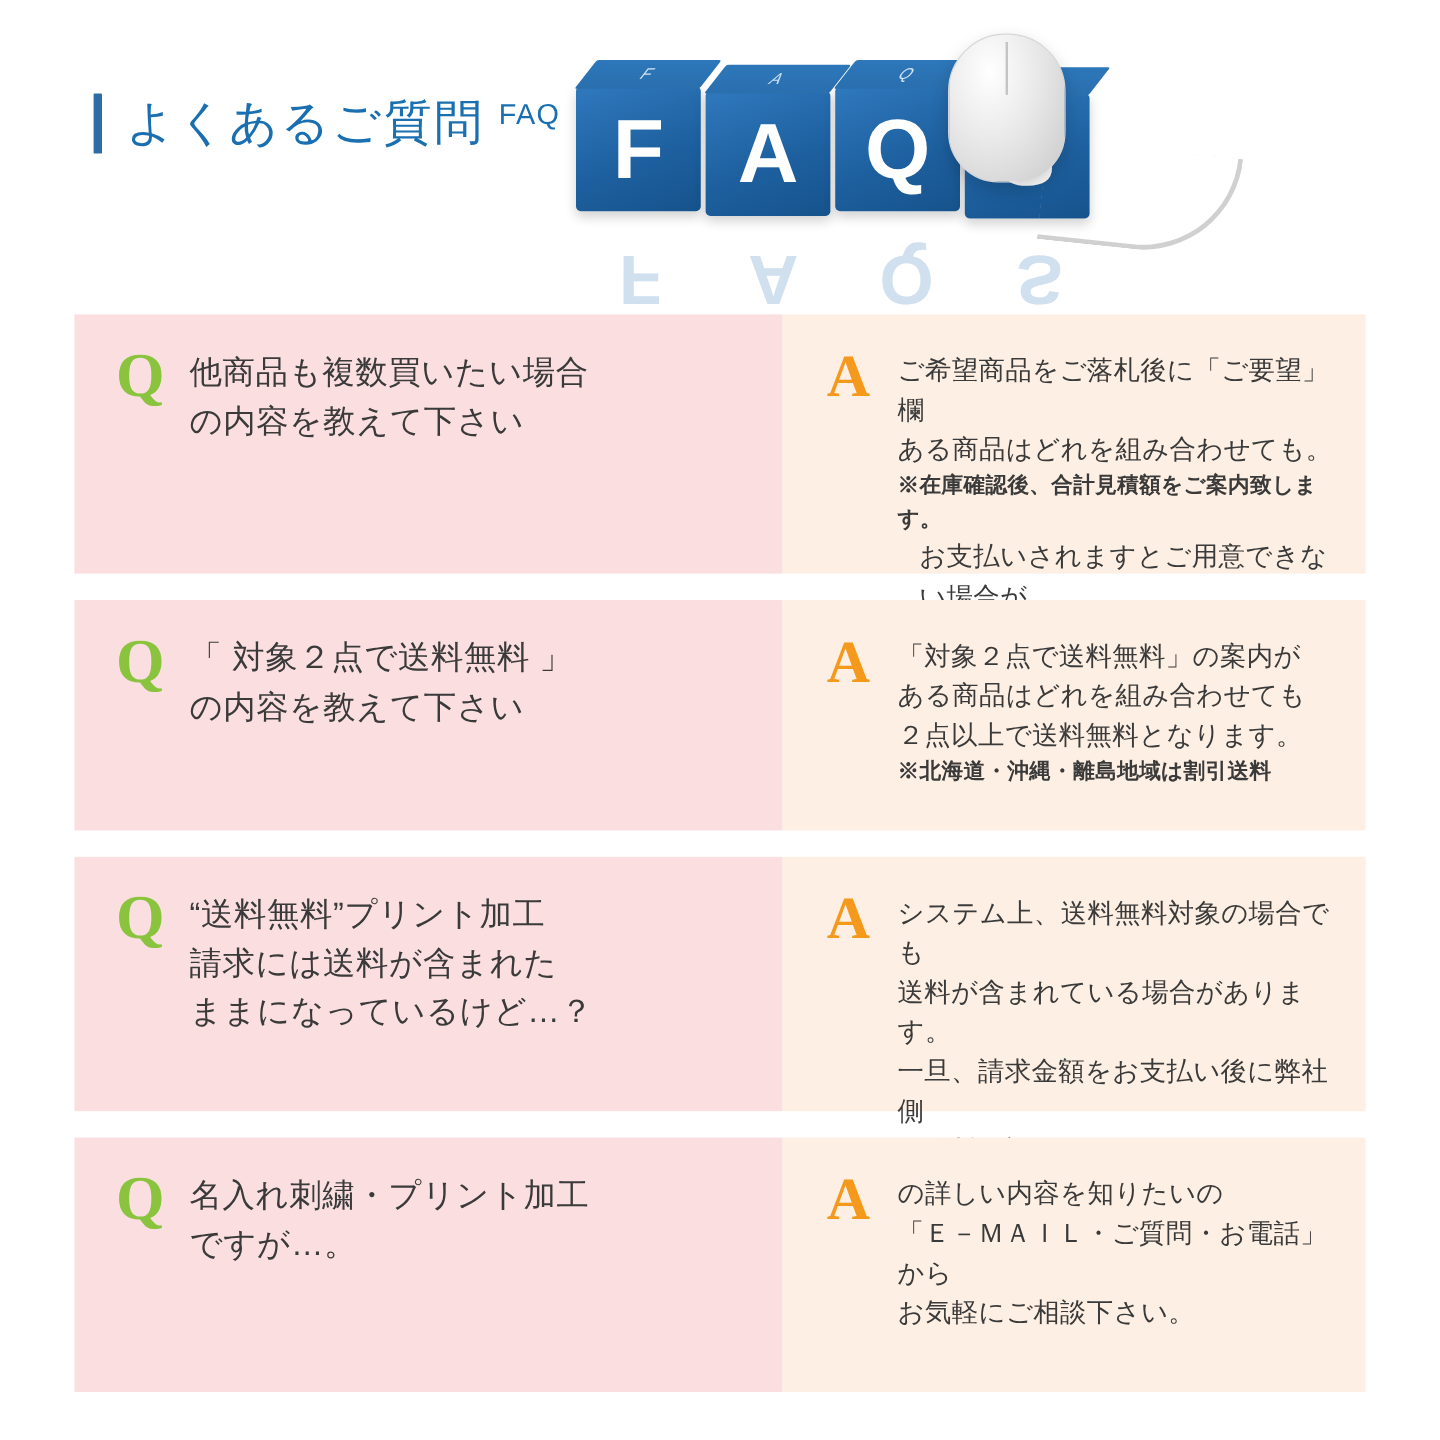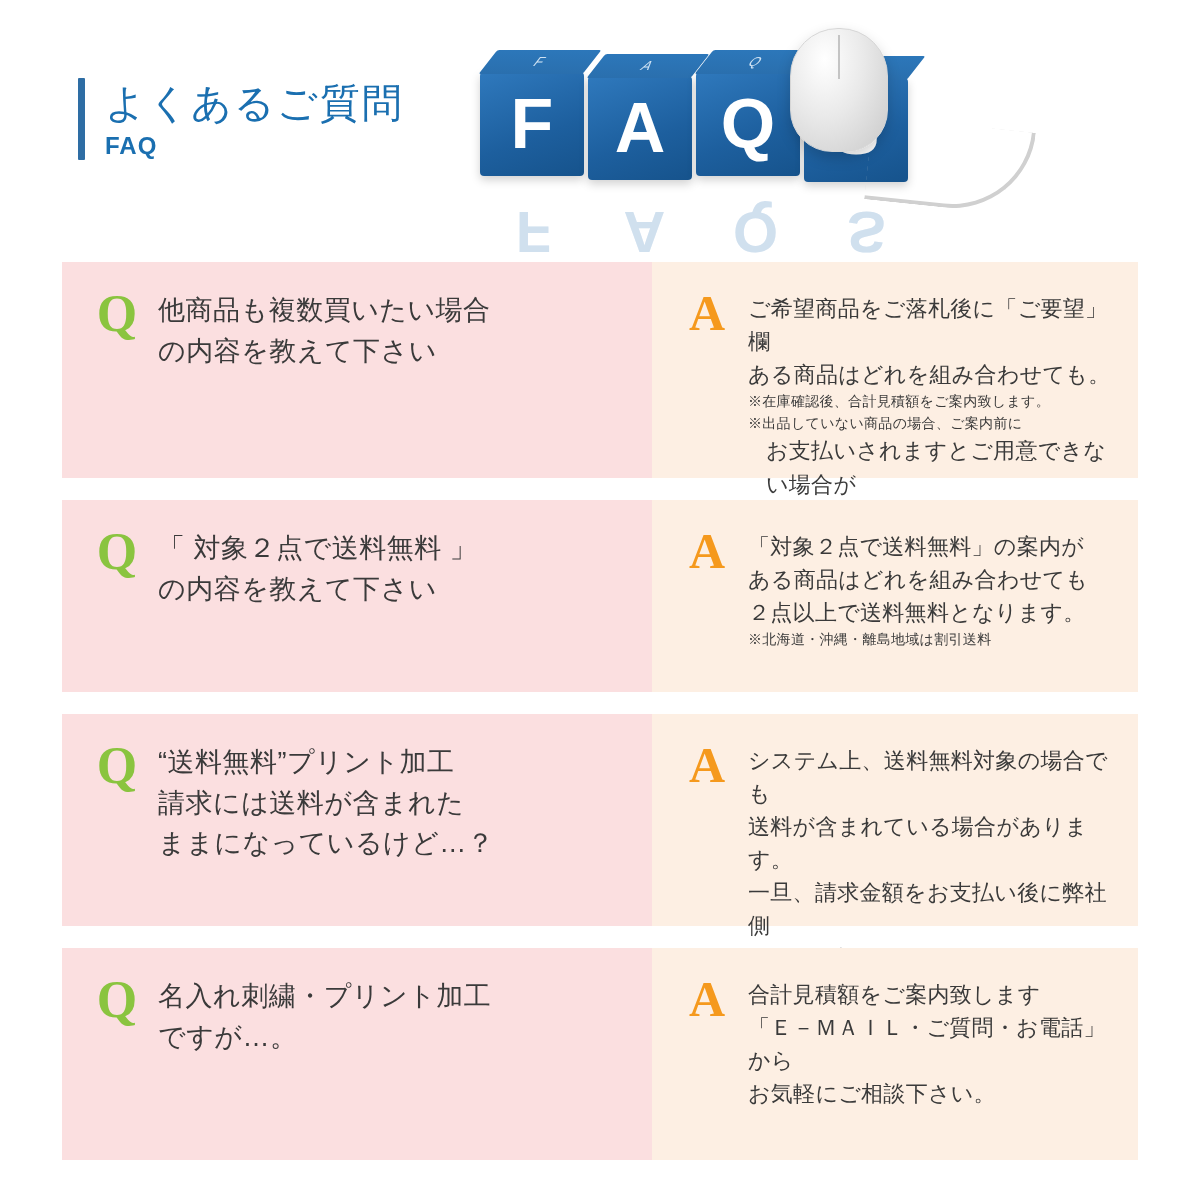--- a/index.html
+++ b/index.html
@@ -28,35 +28,36 @@
     align-items: stretch;
   }
   .title-bar {
     width: 7px;
     background: #2e6da4;
     margin-right: 20px;
     border-radius: 1px;
   }
   .title-texts {
     display: flex;
-    flex-direction: column;
+    flex-direction: row;
     justify-content: flex-start;
+    gap: 12px;
   }
   .title-ja {
     font-size: 40px;
     letter-spacing: 2px;
     color: #1a6fb0;
     line-height: 1.25;
     font-weight: 500;
   }
   .title-en {
     font-size: 24px;
     color: #1a6fb0;
     letter-spacing: 1px;
-    font-weight: bold;
+    font-weight: normal;
     margin-top: 4px;
   }
 
   
   .faq-art {
     position: absolute;
     left: 470px;
     top: 20px;
     width: 520px;
     height: 230px;
@@ -239,23 +240,24 @@
   }
   .a-text {
     font-size: 22px;
     line-height: 1.5;
     color: #3a3a3a;
     letter-spacing: 0.3px;
     padding-right: 22px;
     padding-top: 4px;
   }
   .a-text .small {
-    font-size: 14px;
+    font-size: 18px;
     line-height: 1.55;
     display: block;
+    font-weight: bold;
   }
   .a-text .indent {
     display: block;
     font-size: 22px;
     line-height: 1.55;
     padding-left: 18px;
   }
   .q-text .line, .a-text .line { display: block; }
 </style>
 </head>
@@ -313,21 +315,20 @@
         <span class="line">他商品も複数買いたい場合</span>
         <span class="line">の内容を教えて下さい</span>
       </div>
     </div>
     <div class="a-side">
       <div class="a-badge">A</div>
       <div class="a-text">
         <span class="line">ご希望商品をご落札後に「ご要望」欄</span>
         <span class="line">ある商品はどれを組み合わせても。</span>
         <span class="small">※在庫確認後、合計見積額をご案内致します。</span>
-        <span class="small">※出品していない商品の場合、ご案内前に</span>
         <span class="indent">お支払いされますとご用意できない場合が</span>
         <span class="indent">ございますのでご了承下さい。</span>
       </div>
     </div>
   </div>
 
   <div class="faq-row short">
     <div class="q-side">
       <div class="q-badge">Q</div>
       <div class="q-text">
@@ -371,20 +372,20 @@
     <div class="q-side">
       <div class="q-badge">Q</div>
       <div class="q-text">
         <span class="line">名入れ刺繍・プリント加工</span>
         <span class="line">ですが…。</span>
       </div>
     </div>
     <div class="a-side">
       <div class="a-badge">A</div>
       <div class="a-text">
-        <span class="line">合計見積額をご案内致します</span>
+        <span class="line">の詳しい内容を知りたいの</span>
         <span class="line">「Ｅ－ＭＡＩＬ・ご質問・お電話」から</span>
         <span class="line">お気軽にご相談下さい。</span>
       </div>
     </div>
   </div>
 
 </div>
 
 </body></html>

